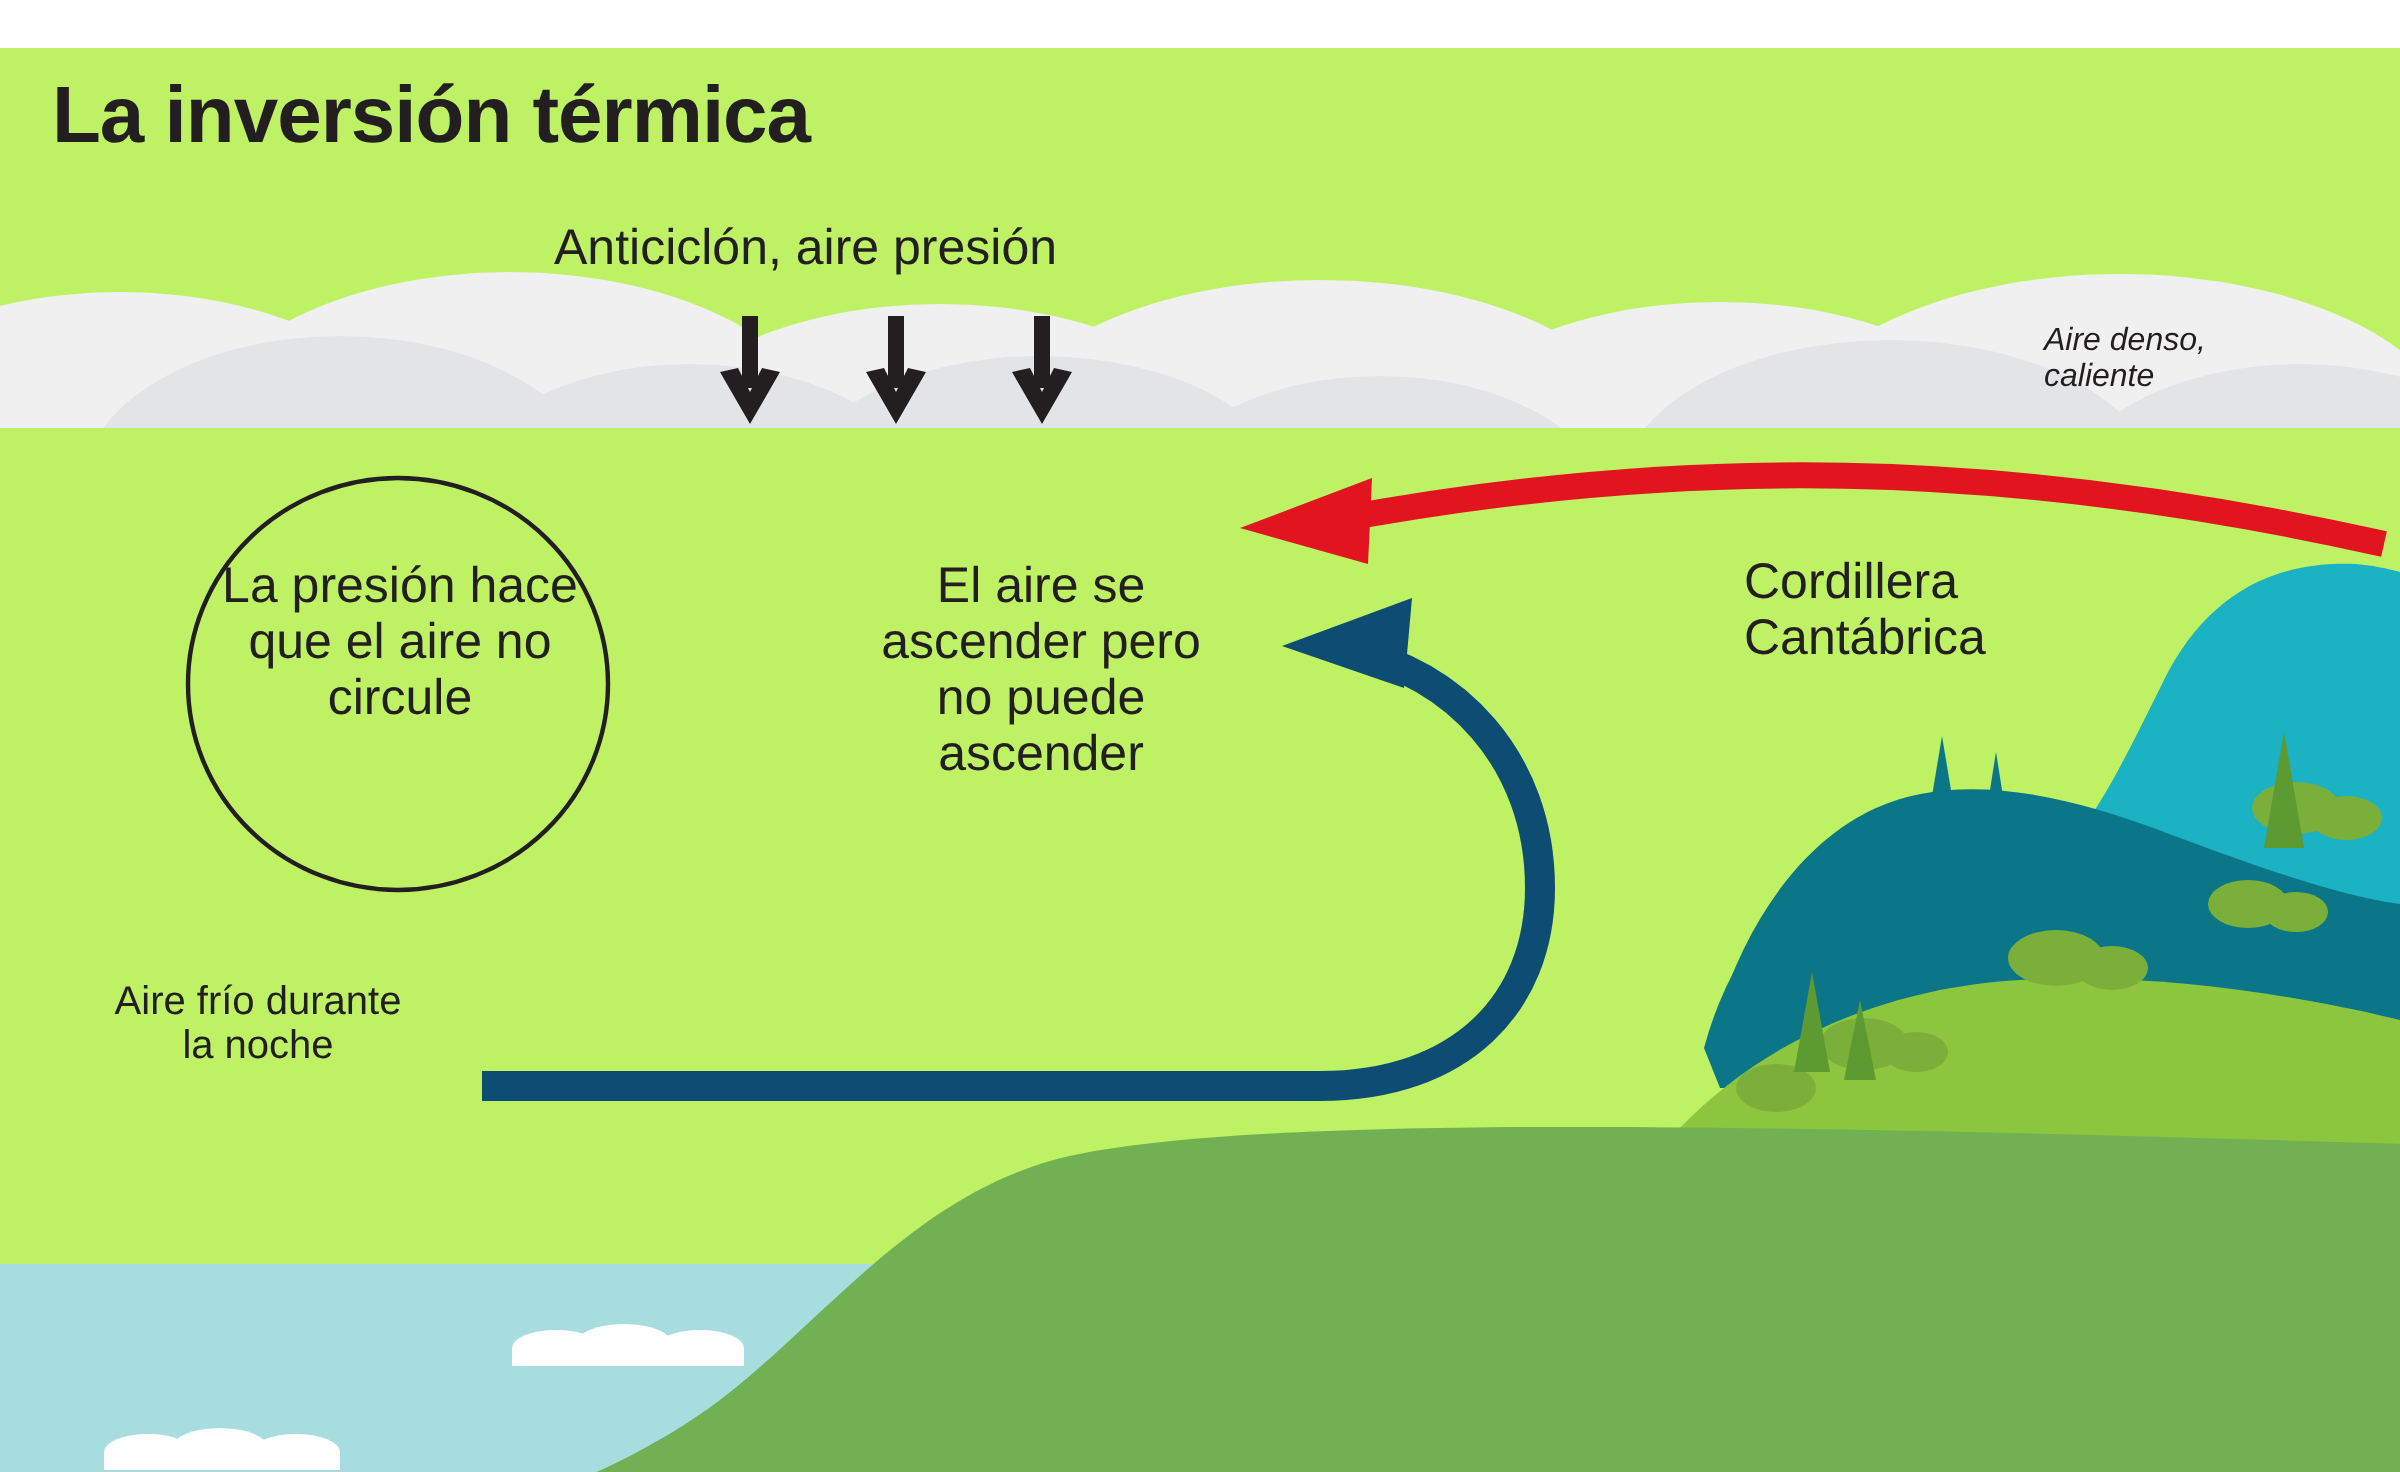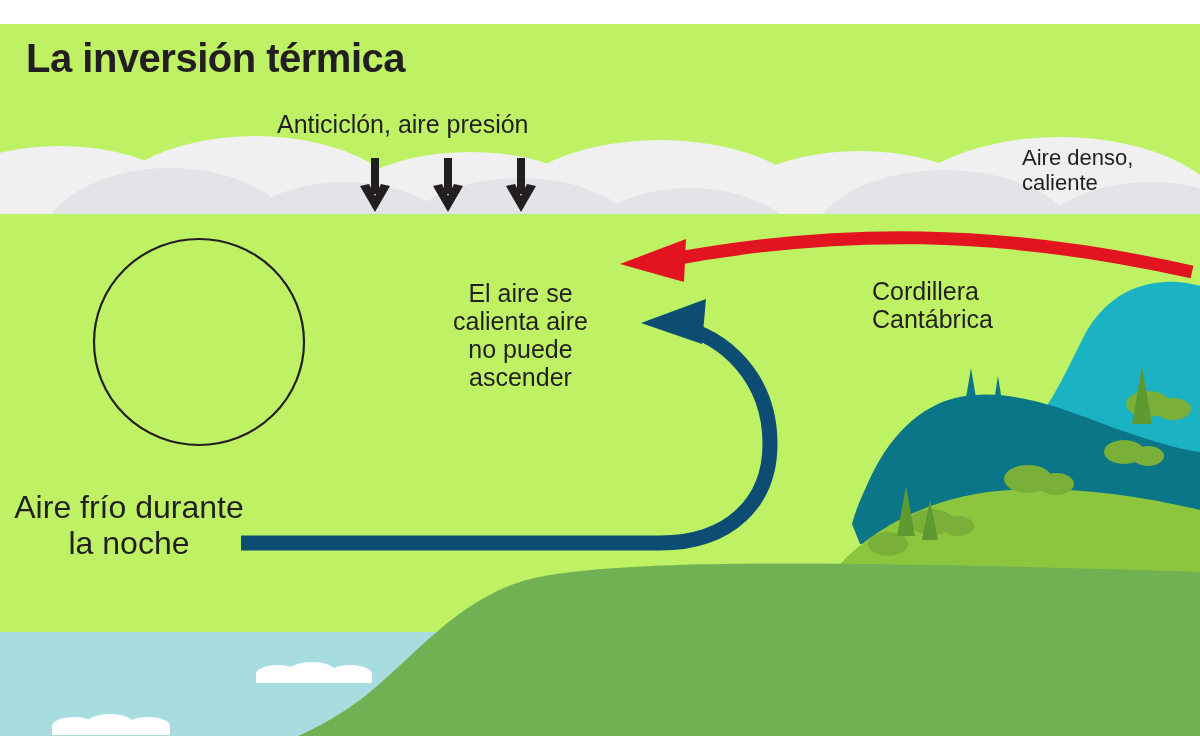--- a/index.html
+++ b/index.html
@@ -38,23 +38,24 @@
     letter-spacing: -0.5px;
     color: #231f20;
   }
   #label-anticiclon {
     left: 277px;
     top: 86px;
     font-size: 25px;
   }
   #label-aire-denso {
     left: 1022px;
-    top: 122px;
-    font-size: 22px;
+    top: 138px;
+    font-size: 16px;
     text-align: left;
+    font-style: italic;
   }
   #label-presion {
     left: 86px;
     top: 255px;
     width: 228px;
     font-size: 25px;
     text-align: center;
   }
   #label-calienta {
     left: 418px;
@@ -66,21 +67,21 @@
   #label-cordillera {
     left: 872px;
     top: 253px;
     width: 160px;
     font-size: 25px;
   }
   #label-aire-frio {
     left: 4px;
     top: 466px;
     width: 250px;
-    font-size: 32px;
+    font-size: 20px;
     text-align: center;
   }
   #label-mar {
     left: 36px;
     top: 637px;
     font-size: 25px;
     color: #231f20;
   }
 </style>
 </head>
@@ -252,23 +253,26 @@
 
   </svg>
 
   <div class="txt" id="title">La inversión térmica</div>
 
   <div class="txt" id="label-anticiclon">Anticiclón, aire presión</div>
 
   <div class="txt" id="label-aire-denso">Aire denso,
 caliente</div>
 
+  <div class="txt" id="label-presion">La presión hace
+que el aire no
+circule</div>
 
   <div class="txt" id="label-calienta">El aire se
-calienta aire
+ascender pero
 no puede
 ascender</div>
 
   <div class="txt" id="label-cordillera">Cordillera
 Cantábrica</div>
 
   <div class="txt" id="label-aire-frio">Aire frío durante
 la noche</div>
 
 

